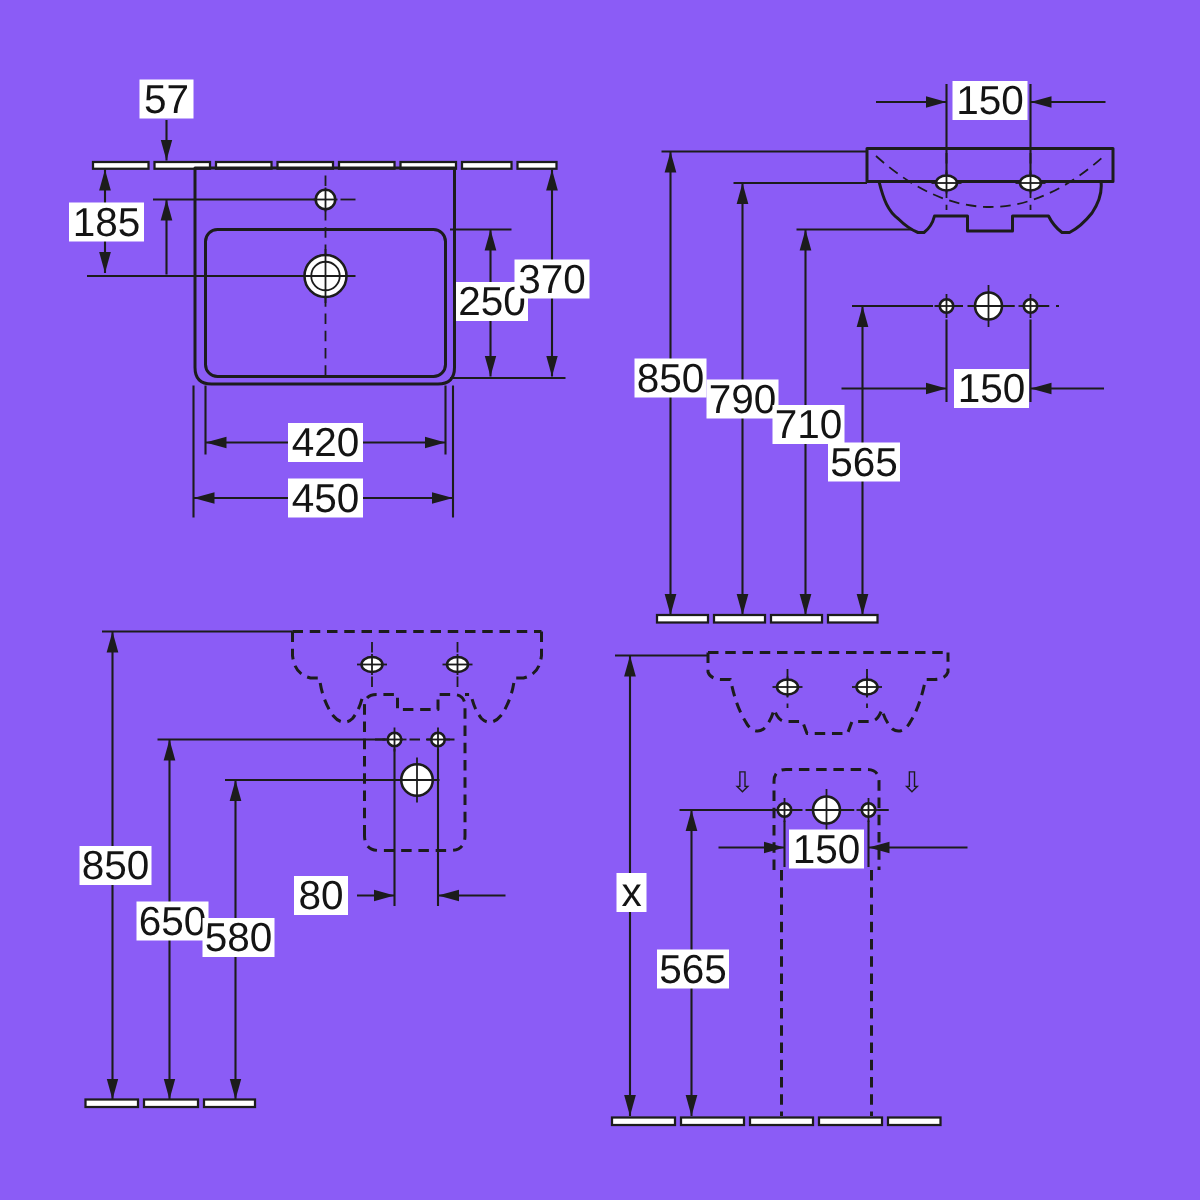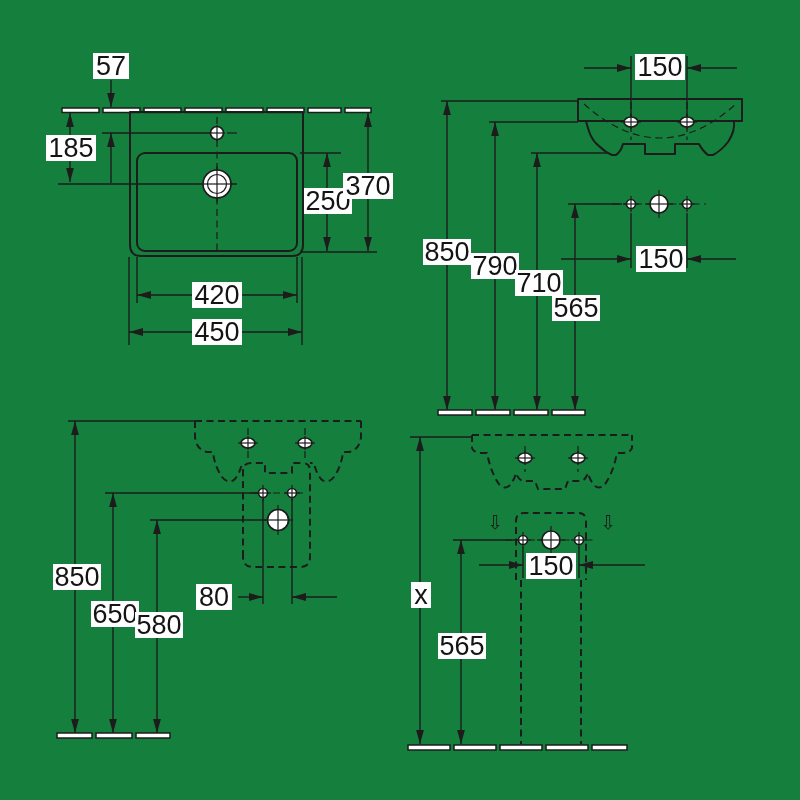--- a/index.html
+++ b/index.html
@@ -1,16 +1,16 @@
 <!DOCTYPE html>
 <html><head>
 <meta charset="utf-8">
 <style>
   html,body{margin:0;padding:0;background:#ffffff;}
-  .canvas{width:800px;height:800px;background:#15803d;position:relative;margin:0 auto;}
+  .canvas{width:800px;height:800px;background:#8b5cf6;position:relative;margin:0 auto;}
   svg{display:block;}
   .o2 {fill:none;stroke:#1c1c1c;stroke-width:2;stroke-linecap:round;stroke-linejoin:round;}
   .o2d{fill:none;stroke:#1c1c1c;stroke-width:2;stroke-linecap:butt;stroke-linejoin:round;stroke-dasharray:7 4.5;}
   .cl {fill:none;stroke:#1c1c1c;stroke-width:1.2;stroke-dasharray:7 4.5;}
   .xt {fill:none;stroke:#1c1c1c;stroke-width:1.4;}
   .dim{fill:none;stroke:#1c1c1c;stroke-width:1.4;marker-start:url(#aS);marker-end:url(#aE);}
   .de {fill:none;stroke:#1c1c1c;stroke-width:1.4;marker-end:url(#aE);}
   .wseg{fill:#ffffff;stroke:#1c1c1c;stroke-width:1.5;}
   .wh {fill:#ffffff;stroke:#1c1c1c;stroke-width:1.7;}
   .ch {fill:none;stroke:#1c1c1c;stroke-width:1.2;}

